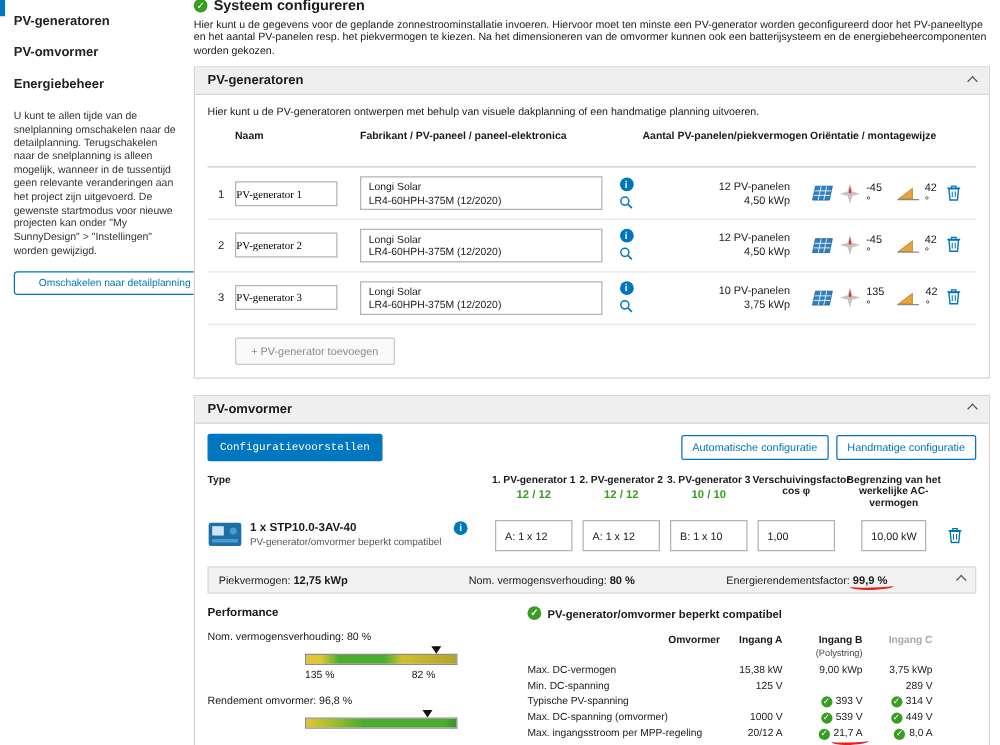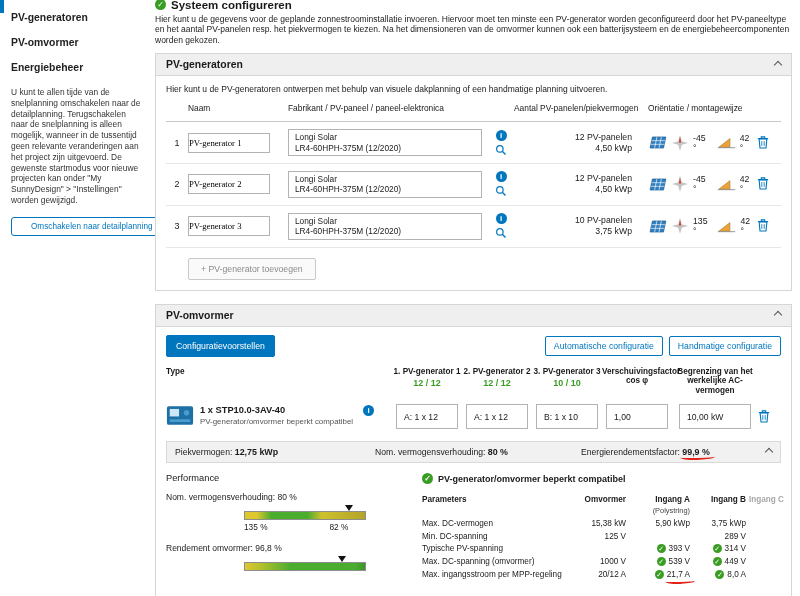--- a/index.html
+++ b/index.html
@@ -20,58 +20,58 @@
   .page-desc{font-size:8.5px;line-height:10.4px;margin:3px 6px 8px 0;color:#222}
   .panel{border:1px solid #d6d6d6;margin:0 4px 13px 0;background:#fff}
   .panel-head{background:#efefef;border-bottom:1px solid #d6d6d6;display:flex;align-items:center;padding:5px 10px;font-weight:bold;font-size:10.4px}
   .chev{width:6px;height:6px;border-right:1.6px solid #555;border-bottom:1.6px solid #555;display:inline-block;margin-left:auto;cursor:pointer}
   .chev.up{transform:rotate(-135deg)}
   .chev.down{transform:rotate(45deg)}
   .panel-body{padding:8px 10px 10px}
   
   .gen-intro{font-size:8.5px;margin-bottom:9px}
   .gen-grid{display:grid;grid-template-columns:22px 100px 200px 26px 128px 1fr 24px;align-items:center}
-  .gen-head{padding-bottom:8px;border-bottom:1px solid #c9c9c9;font-weight:normal;font-size:8.4px}
+  .gen-head{padding-bottom:20px;border-bottom:1px solid #c9c9c9;font-weight:bold;font-size:8.4px}
   .gen-head .h-count{white-space:nowrap}
   .gen-row{padding:7px 0;border-bottom:1px solid #e6e6e6}
   .row-idx{font-size:9px;text-align:center}
   .name-input{width:82px;border:1px solid #b3b3b3;font-size:8.7px;padding:3px 0;font-family:Liberation Serif, serif;height:20px}
   .panel-select{border:1px solid #b3b3b3;padding:2px 6px;font-size:8.3px;line-height:10.4px;width:194px;cursor:pointer}
   .icon-stack{display:flex;flex-direction:column;gap:3px;align-items:center}
   .info-icon{width:11px;height:11px;border-radius:50%;background:#0076be;color:#fff;font-size:8px;font-weight:bold;line-height:11px;text-align:center;display:inline-block;cursor:pointer}
   .info-icon::before{content:"i"}
   .count-cell{text-align:right;font-size:8.7px;line-height:11px;padding-right:10px}
   .orient-cell{display:flex;align-items:center;gap:4px;padding-left:6px}
   .orient-cell svg{flex:0 0 auto}
   .deg{font-size:8.7px;margin-right:4px}
   .icon-btn{cursor:pointer;display:inline-flex;align-items:center}
   .add-btn{margin:10px 0 0 22px;border:1px solid #c9c9c9;background:#fafafa;color:#8a8a8a;font-size:8.7px;padding:5px 12px;border-radius:2px;font-family:inherit;cursor:pointer}
   
   .inv-toolbar{display:flex;margin-bottom:10px;align-items:center}
-  .btn-primary{background:#0076be;color:#fff;font-size:8.7px;padding:5px 9px;border:1px solid #0076be;border-radius:2px;font-family:Liberation Sans, sans-serif;cursor:pointer}
+  .btn-primary{background:#0076be;color:#fff;font-size:8.7px;padding:5px 9px;border:1px solid #0076be;border-radius:2px;font-family:Liberation Mono, monospace;cursor:pointer}
   .btn-outline{background:#fff;color:#0076be;font-size:8.7px;padding:4px 8px;border:1px solid #0076be;border-radius:2px;margin-left:6px;font-family:inherit;cursor:pointer;white-space:nowrap}
   .inv-toolbar .spacer{flex:1}
   .inv-grid{display:grid;grid-template-columns:226px 70px 70px 70px 70px 86px 24px;align-items:center}
   .inv-head>div{font-size:8.2px;font-weight:bold;text-align:center;align-self:start;line-height:9.8px}
   .inv-head .h-type{text-align:left}
   .gen-count{color:#3a9d23;font-weight:bold;font-size:9px;margin-top:3px}
   .inv-row{padding:8px 0 4px}
   .type-cell{display:flex;align-items:flex-start;gap:6px}
   .inv-name{font-size:9.3px;font-weight:bold}
   .inv-note{font-size:7.9px;color:#555;margin-top:2px}
   .assign-box{border:1px solid #b3b3b3;height:25px;display:flex;align-items:center;padding-left:7px;font-size:8.6px;width:62px;margin:0 auto;background:#fff;cursor:pointer}
   .msg-bar{border:1px solid #d9d9d9;background:#fbfbfb;display:flex;align-items:center;gap:6px;padding:4px 8px;font-size:8.7px;border-radius:2px;margin-top:6px;cursor:pointer}
   .sum-bar{border:1px solid #d9d9d9;background:#f1f1f1;display:grid;grid-template-columns:200px 206px 1fr 14px;align-items:center;padding:5px 8px;font-size:8.6px;margin-top:8px}
   .sum-bar b{font-size:8.9px}
   .red-ul{position:relative;display:inline-block}
   .red-ul::after{content:"";position:absolute;left:-2px;right:-5px;bottom:-3px;height:4px;border-bottom:2px solid #e2231a;border-radius:55%;transform:rotate(-1.5deg)}
   
   .details{display:flex;gap:24px;margin-top:10px}
   .perf-col{width:232px;flex:0 0 auto}
-  .perf-head{font-weight:normal;font-size:9.3px;margin-bottom:9px}
+  .perf-head{font-weight:bold;font-size:9.3px;margin-bottom:9px}
   .gauge-label{font-size:8.5px;margin-bottom:9px}
   .gauge-wrap{margin-left:78px;width:122px;position:relative;margin-bottom:23px}
   .gauge-bar{height:9px;border:1px solid #8d8d8d}
   .g1 .gauge-bar{background:linear-gradient(90deg,#dfc72e 0%,#dfc72e 10%,#4aad2e 22%,#4aad2e 52%,#cfc12d 64%,#b3a428 100%)}
   .g2 .gauge-bar{background:linear-gradient(90deg,#dfc72e 0%,#a9bf2b 16%,#4aad2e 38%,#4aad2e 92%,#3c9428 100%)}
   .marker{position:absolute;top:-6px;width:0;height:0;border-left:4px solid transparent;border-right:4px solid transparent;border-top:6px solid #111}
   .g1 .marker{left:calc(86% - 4px)}
   .g2 .marker{left:calc(80% - 4px)}
   .tick{position:absolute;top:11px;font-size:8.3px;white-space:nowrap}
   .tick.left{left:0}
@@ -349,21 +349,21 @@
         <div>
             <div class="assign-box">A: 1 x 12</div>
           </div>
         <div>
             <div class="assign-box">B: 1 x 10</div>
           </div>
         <div>
             <div class="assign-box">1,00</div>
           </div>
         <div>
-            <div class="assign-box" style="width:72px">10,00 kW</div>
+            <div class="assign-box" style="width:52px">10,00 kW</div>
           </div>
         <div><span class="icon-btn">
               <svg width="12" height="14" viewBox="0 0 14 16">
                 <line x1="1" y1="4" x2="13" y2="4" stroke="#0076be" stroke-width="1.3"></line>
                 <path d="M5 4V2h4v2" fill="none" stroke="#0076be" stroke-width="1.3"></path>
                 <path d="M2.5 4.5h9L10.5 15h-7Z" fill="none" stroke="#0076be" stroke-width="1.3"></path>
                 <line x1="5.6" y1="7" x2="5.6" y2="12.5" stroke="#0076be" stroke-width="1"></line>
                 <line x1="8.4" y1="7" x2="8.4" y2="12.5" stroke="#0076be" stroke-width="1"></line>
               </svg>
             </span></div>
@@ -408,35 +408,34 @@
 
         </div>
 
         <div class="compat-col">
           <div class="compat-status">
             <span class="check-circle"></span>
             <span>PV-generator/omvormer beperkt compatibel</span>
           </div>
 
           <div class="param-grid">
-            <div class="pg-h">Parameters</div>
             <div class="pg-h num">Omvormer</div>
             <div class="pg-h num">Ingang A</div>
             <div class="pg-h num">Ingang B</div>
             <div class="pg-h num dim">Ingang C</div>
 
             <div></div>
               <div></div>
             <div class="pg-sub">(Polystring)</div>
             <div></div>
               <div></div>
 
             <div>Max. DC-vermogen</div>
             <div class="num">15,38 kW</div>
-            <div class="num">5,90 kWp</div>
+            <div class="num">9,00 kWp</div>
             <div class="num">3,75 kWp</div>
             <div></div>
 
             <div>Min. DC-spanning</div>
             <div class="num">125 V</div>
             <div class="num"></div>
             <div class="num">289 V</div>
             <div></div>
 
             <div>Typische PV-spanning</div>

